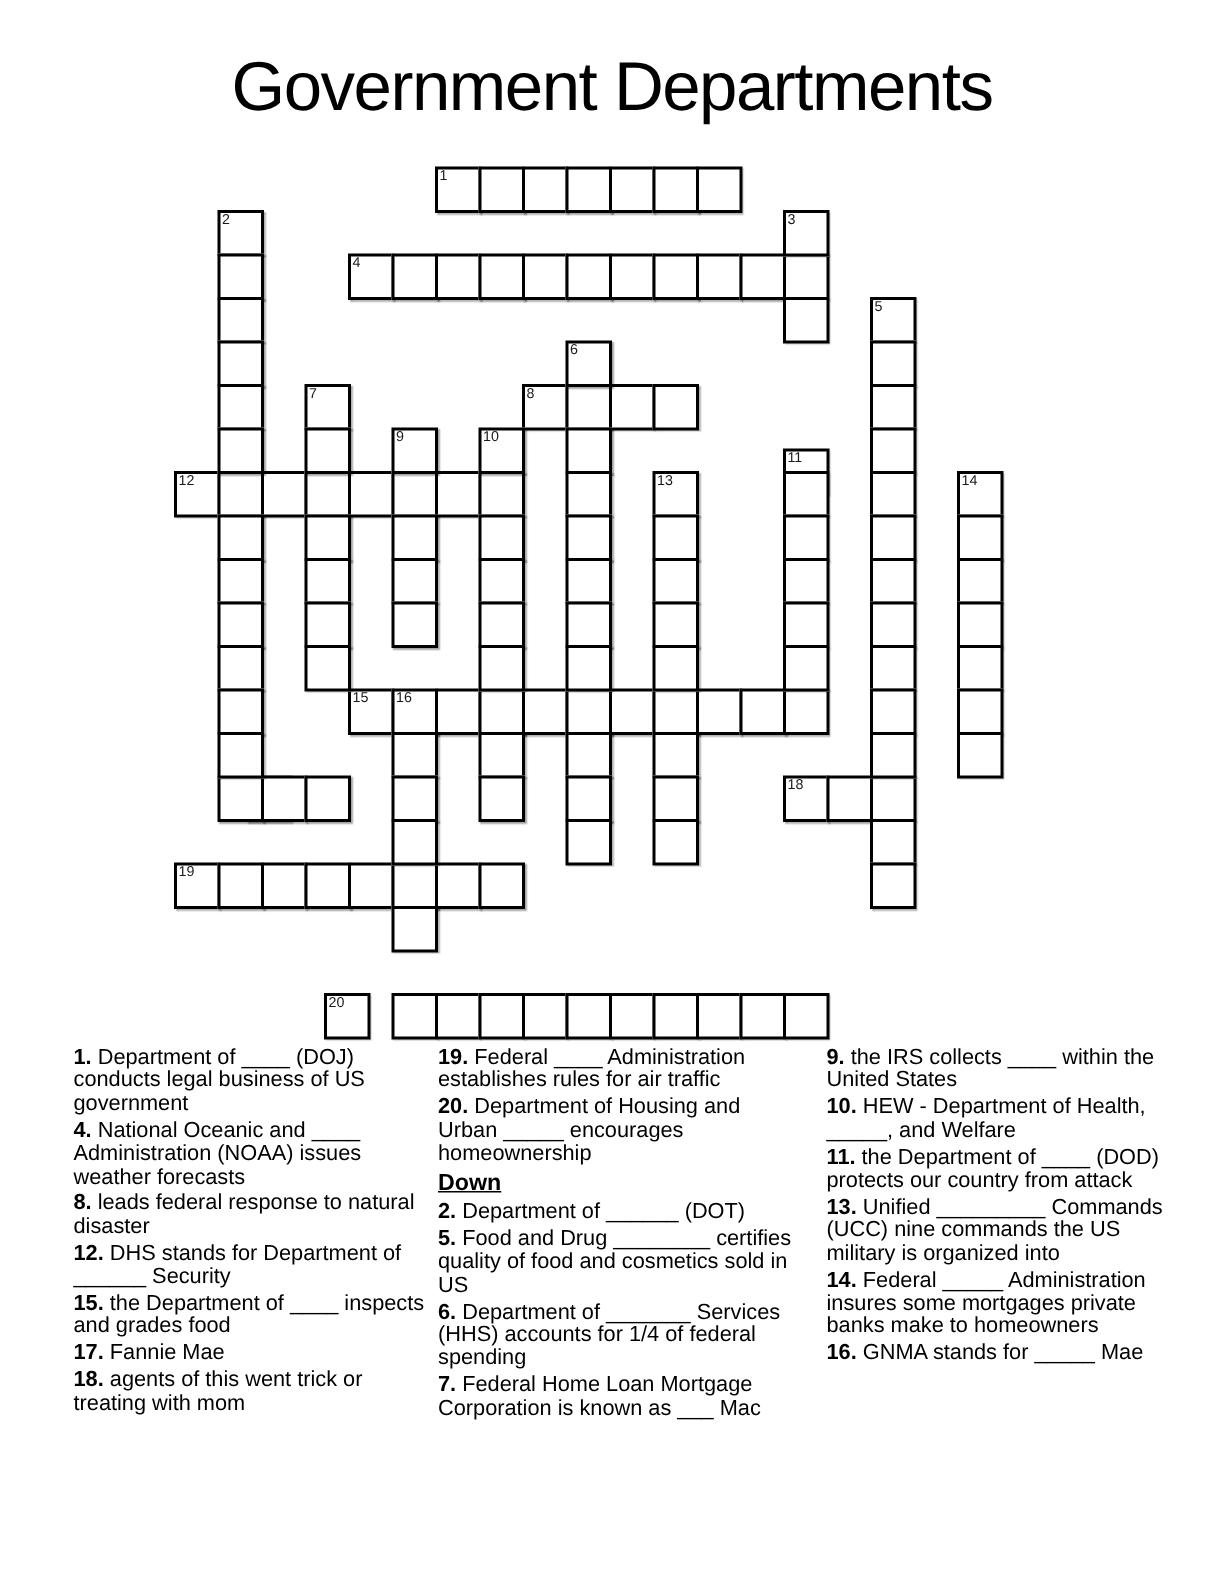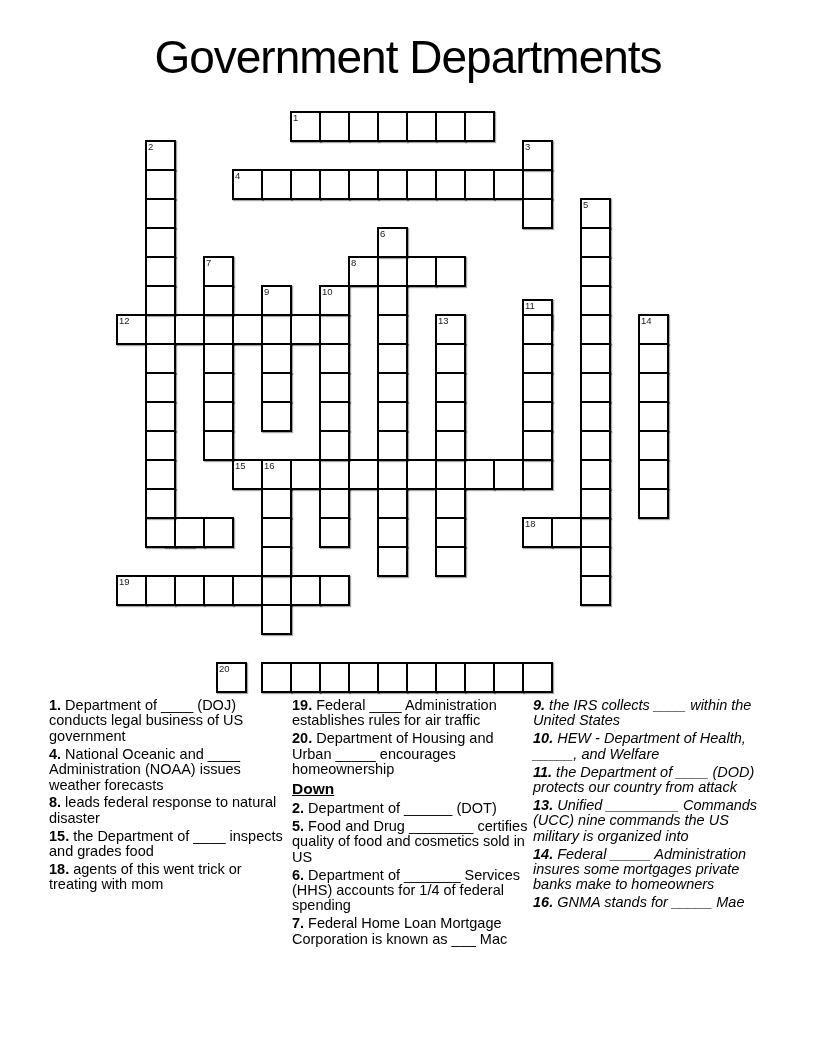--- a/index.html
+++ b/index.html
@@ -255,33 +255,35 @@
     <div class="cell" style="left: 261px; top: 517px; border-color: rgb(0, 0, 0);"></div>
     <div class="cell" style="left: 261px; top: 546px; border-color: rgb(0, 0, 0);"></div>
     <div class="cell" style="left: 261px; top: 604px; border-color: rgb(0, 0, 0);"></div>
   </div>
 
 <div id="clues">
     <div class="clue-col" style="left: 49px;">
       <div class="clue"><span class="cnum">1.</span> Department of ____ (DOJ) conducts legal business of US government</div>
       <div class="clue"><span class="cnum">4.</span> National Oceanic and ____ Administration (NOAA) issues weather forecasts</div>
       <div class="clue"><span class="cnum">8.</span> leads federal response to natural disaster</div>
+      <div class="clue"><span class="cnum">12.</span> DHS stands for Department of ______ Security</div>
       <div class="clue"><span class="cnum">15.</span> the Department of ____ inspects and grades food</div>
+      <div class="clue"><span class="cnum">17.</span> Fannie Mae</div>
       <div class="clue"><span class="cnum">18.</span> agents of this went trick or treating with mom</div>
     </div>
     <div class="clue-col" style="left: 292px;">
       <div class="clue"><span class="cnum">19.</span> Federal ____ Administration establishes rules for air traffic</div>
       <div class="clue"><span class="cnum">20.</span> Department of Housing and Urban _____ encourages homeownership</div>
       <div class="clue-header">Down</div>
       <div class="clue"><span class="cnum">2.</span> Department of ______ (DOT)</div>
       <div class="clue"><span class="cnum">5.</span> Food and Drug ________ certifies quality of food and cosmetics sold in US</div>
       <div class="clue"><span class="cnum">6.</span> Department of _______ Services (HHS) accounts for 1/4 of federal spending</div>
       <div class="clue"><span class="cnum">7.</span> Federal Home Loan Mortgage Corporation is known as ___ Mac</div>
     </div>
-    <div class="clue-col" style="left: 533px; font-style: italic;">
+    <div class="clue-col" style="left: 551px;">
       <div class="clue"><span class="cnum">9.</span> the IRS collects ____ within the United States</div>
       <div class="clue"><span class="cnum">10.</span> HEW - Department of Health, _____, and Welfare</div>
       <div class="clue"><span class="cnum">11.</span> the Department of ____ (DOD) protects our country from attack</div>
       <div class="clue"><span class="cnum">13.</span> Unified _________ Commands (UCC) nine commands the US military is organized into</div>
       <div class="clue"><span class="cnum">14.</span> Federal _____ Administration insures some mortgages private banks make to homeowners</div>
       <div class="clue"><span class="cnum">16.</span> GNMA stands for _____ Mae</div>
     </div>
   </div>
 
 </body></html>

